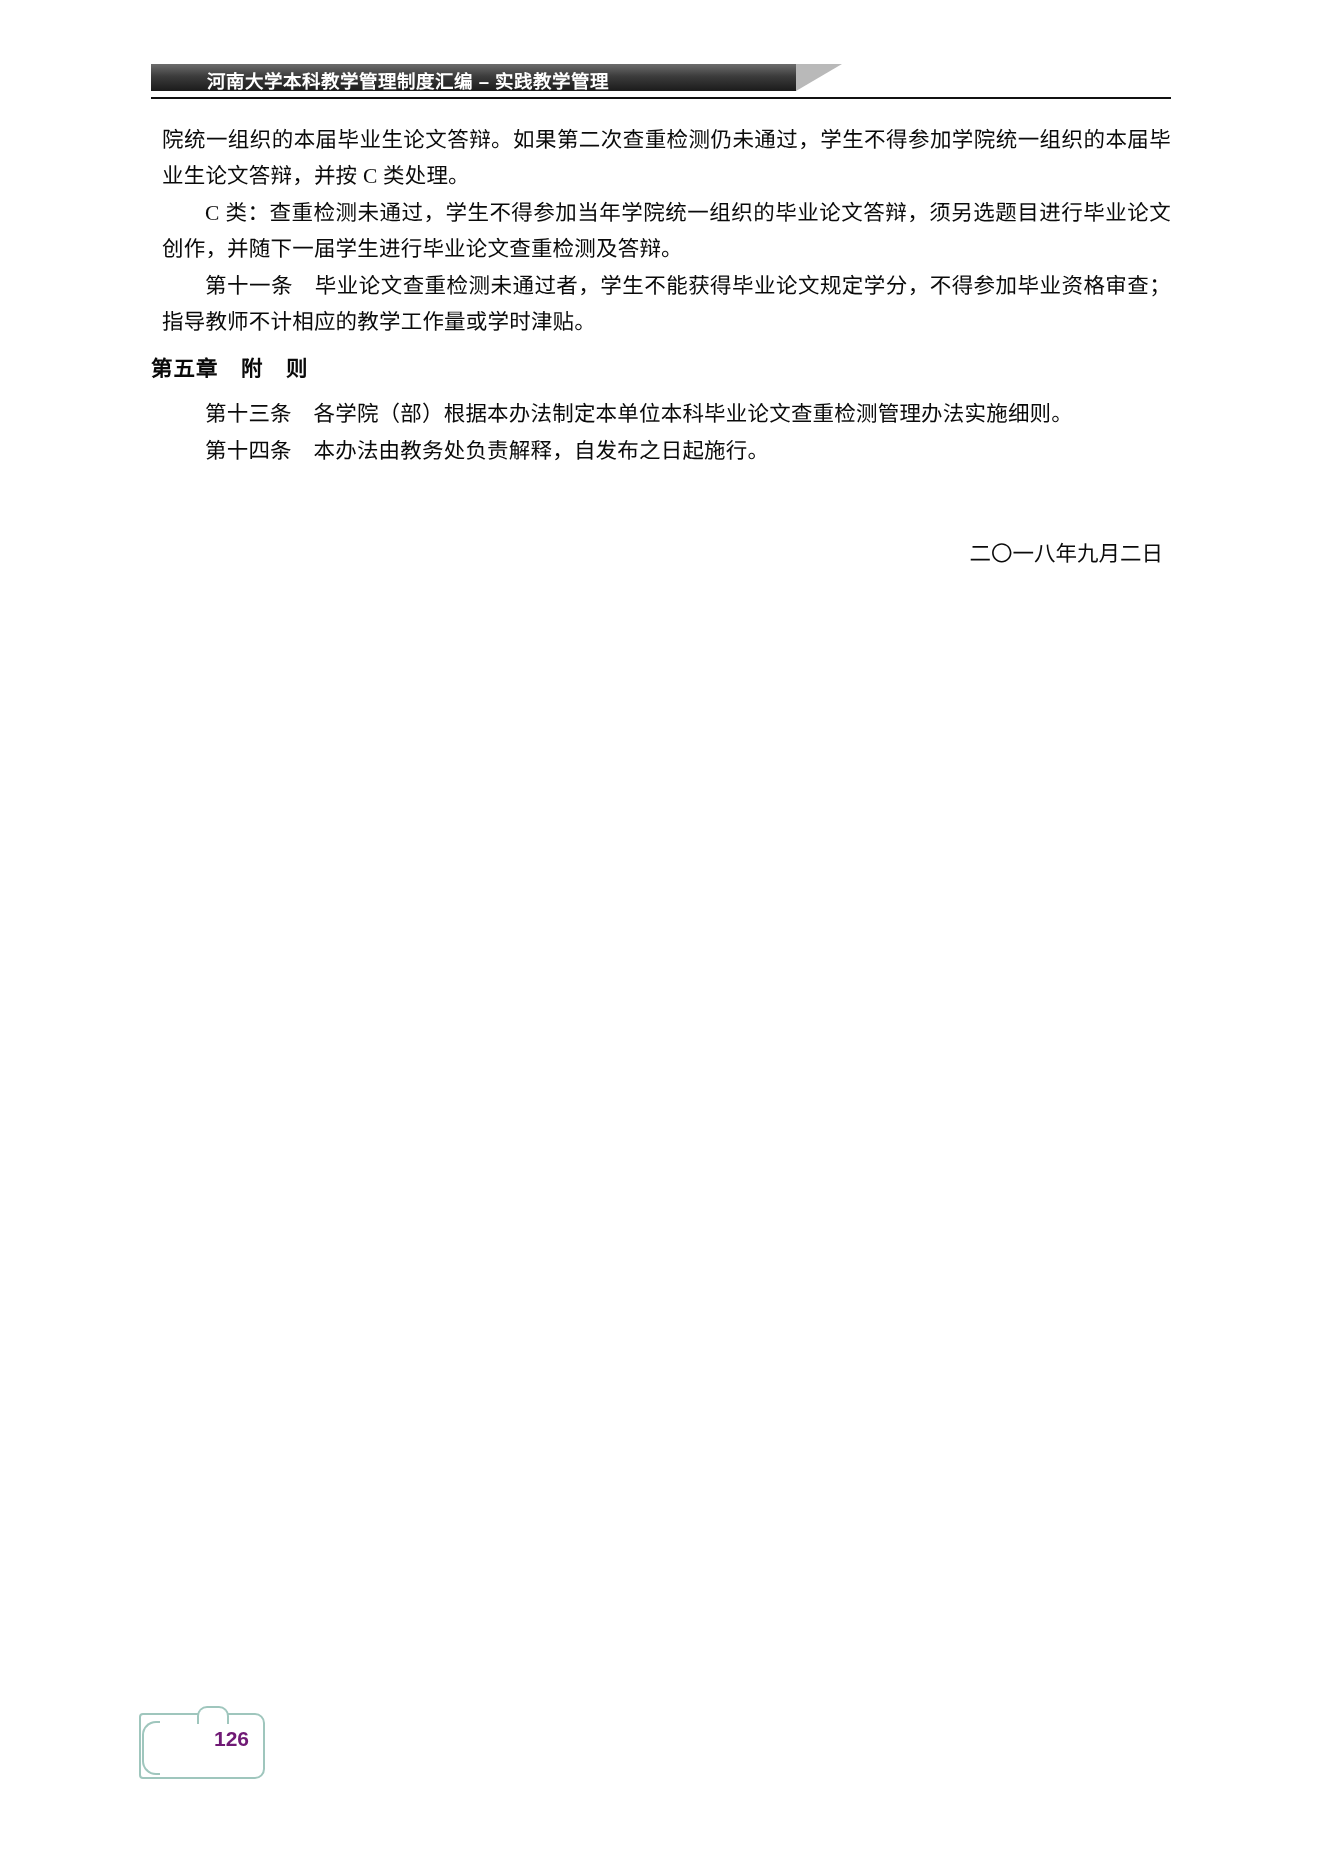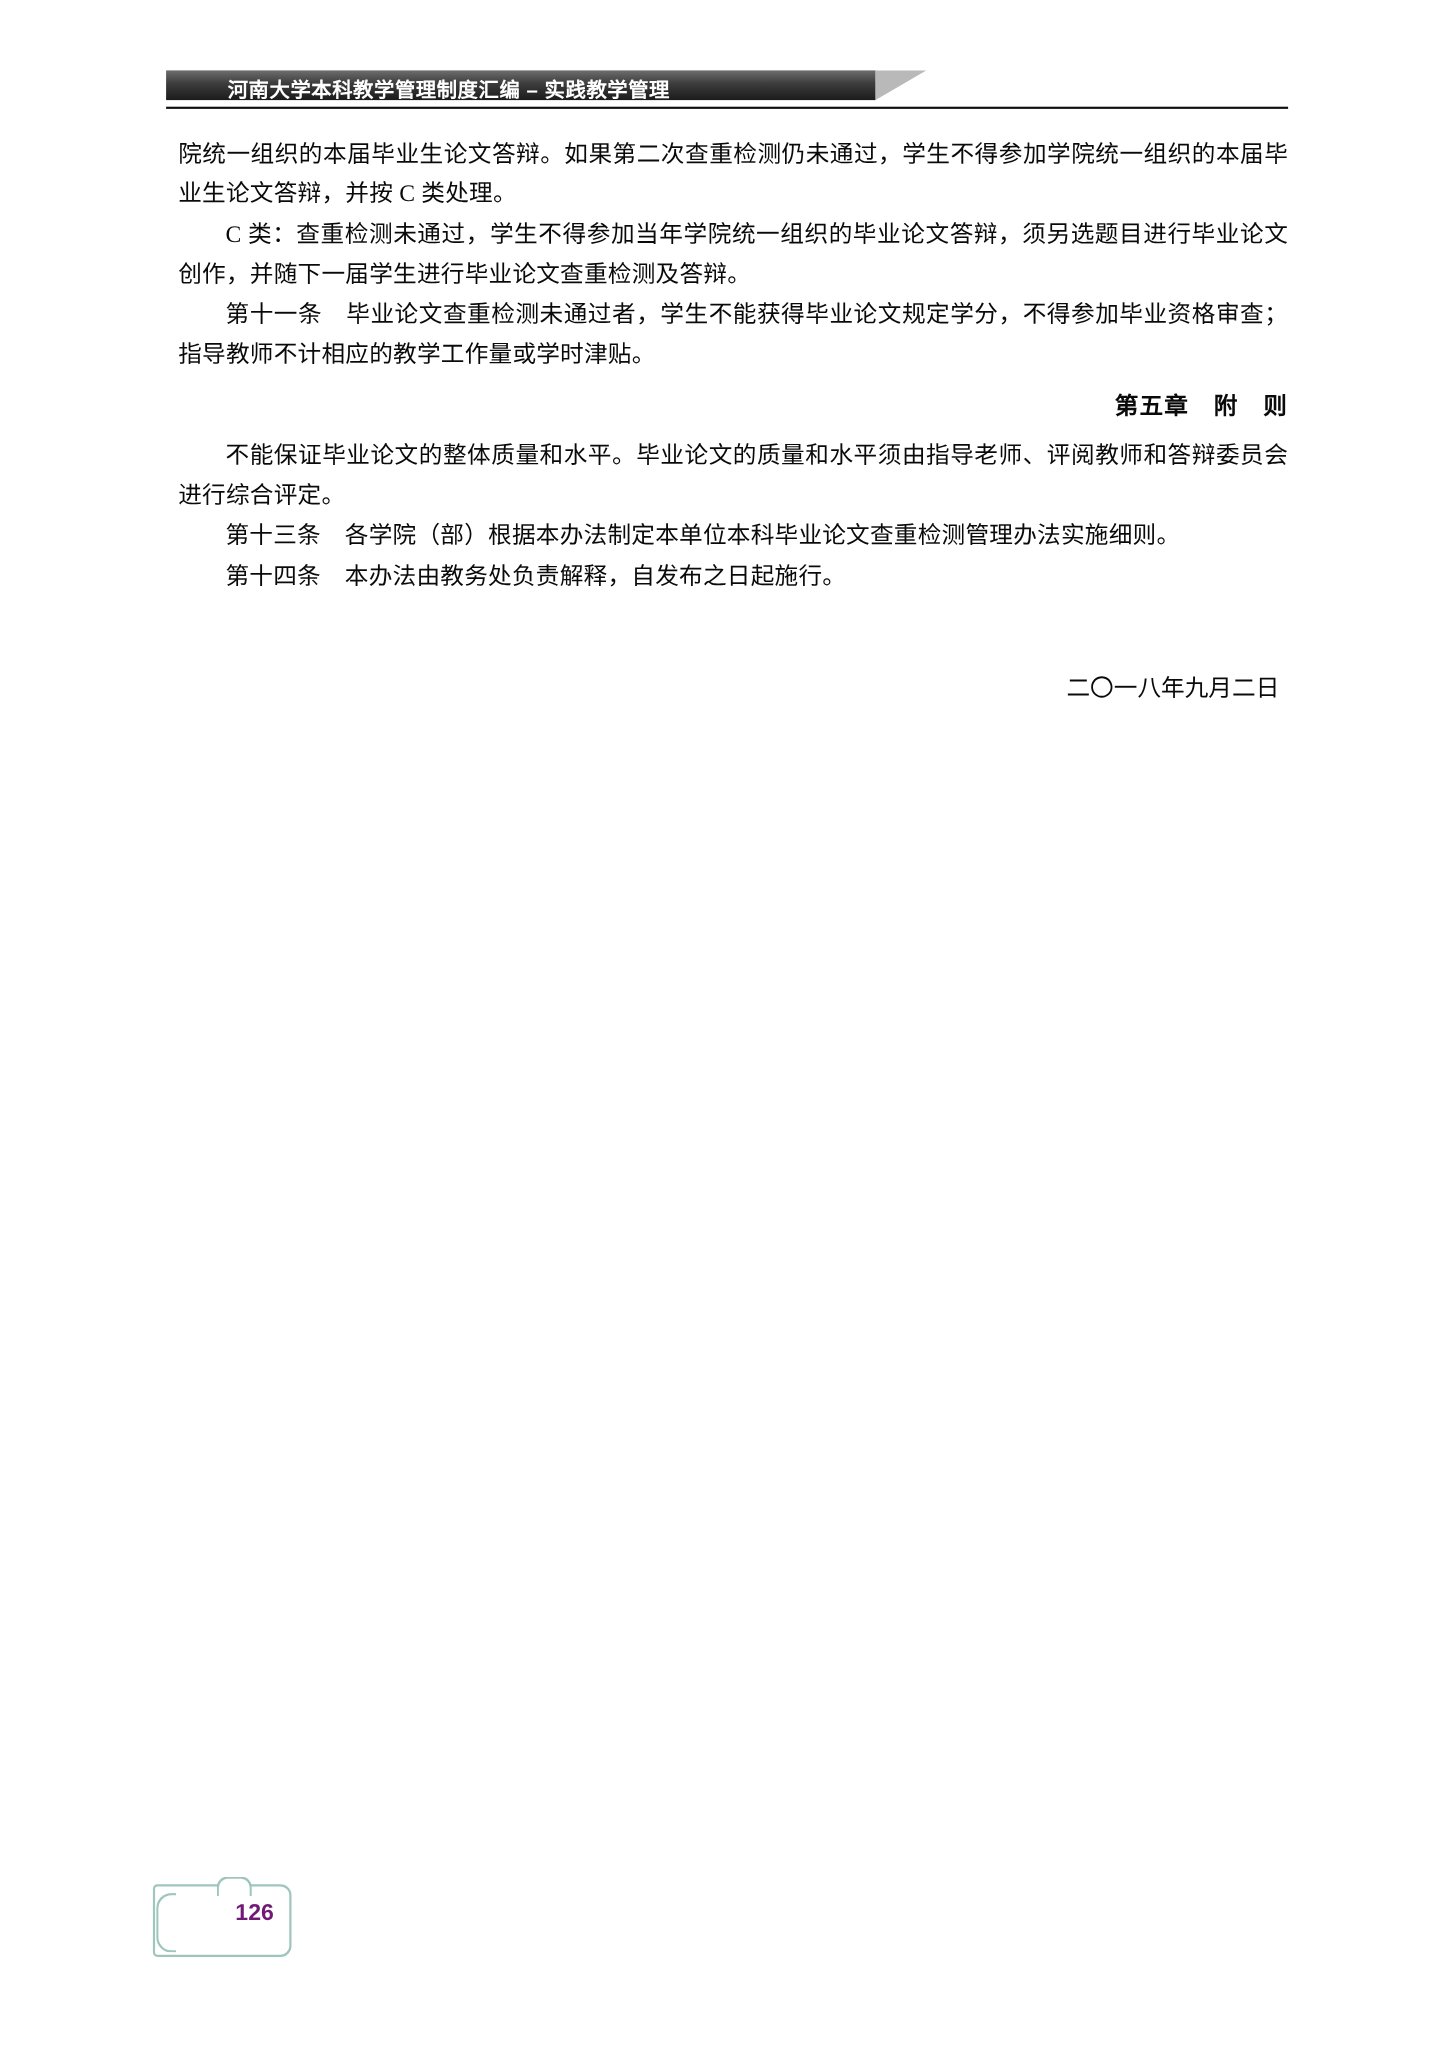--- a/index.html
+++ b/index.html
@@ -75,21 +75,21 @@
     line-height: 36px;
     text-align: justify;
     text-justify: inter-ideograph;
     letter-spacing: 0.2px;
   }
   p.indent {
     text-indent: 2em;
   }
   .section-title {
     margin: 11px 0 9px 0;
-    text-align: right;
+    text-align: left;
     font-family: "Liberation Sans", "DejaVu Sans", sans-serif;
     font-weight: bold;
     font-size: 21.5px;
     line-height: 36px;
     letter-spacing: 1px;
   }
   .date-line {
     margin-top: 68px;
     text-align: right;
     font-size: 21.5px;
@@ -161,21 +161,20 @@
 </div>
 
 <div class="content">
 
   <p>院统一组织的本届毕业生论文答辩。如果第二次查重检测仍未通过，学生不得参加学院统一组织的本届毕业生论文答辩，并按 C 类处理。</p>
   <p class="indent">C 类：查重检测未通过，学生不得参加当年学院统一组织的毕业论文答辩，须另选题目进行毕业论文创作，并随下一届学生进行毕业论文查重检测及答辩。</p>
   <p class="indent">第十一条　毕业论文查重检测未通过者，学生不能获得毕业论文规定学分，不得参加毕业资格审查；指导教师不计相应的教学工作量或学时津贴。</p>
 
   <div class="section-title">第五章　附　则</div>
 
-  <p class="indent">不能保证毕业论文的整体质量和水平。毕业论文的质量和水平须由指导老师、评阅教师和答辩委员会进行综合评定。</p>
   <p class="indent">第十三条　各学院（部）根据本办法制定本单位本科毕业论文查重检测管理办法实施细则。</p>
   <p class="indent">第十四条　本办法由教务处负责解释，自发布之日起施行。</p>
 
   <div class="date-line">二〇一八年九月二日</div>
 </div>
 
 <div class="footer">
   <div class="ribbon"></div>
   <div class="ribbon-curl-left"></div>
   <div class="ribbon-curl-top"></div>

